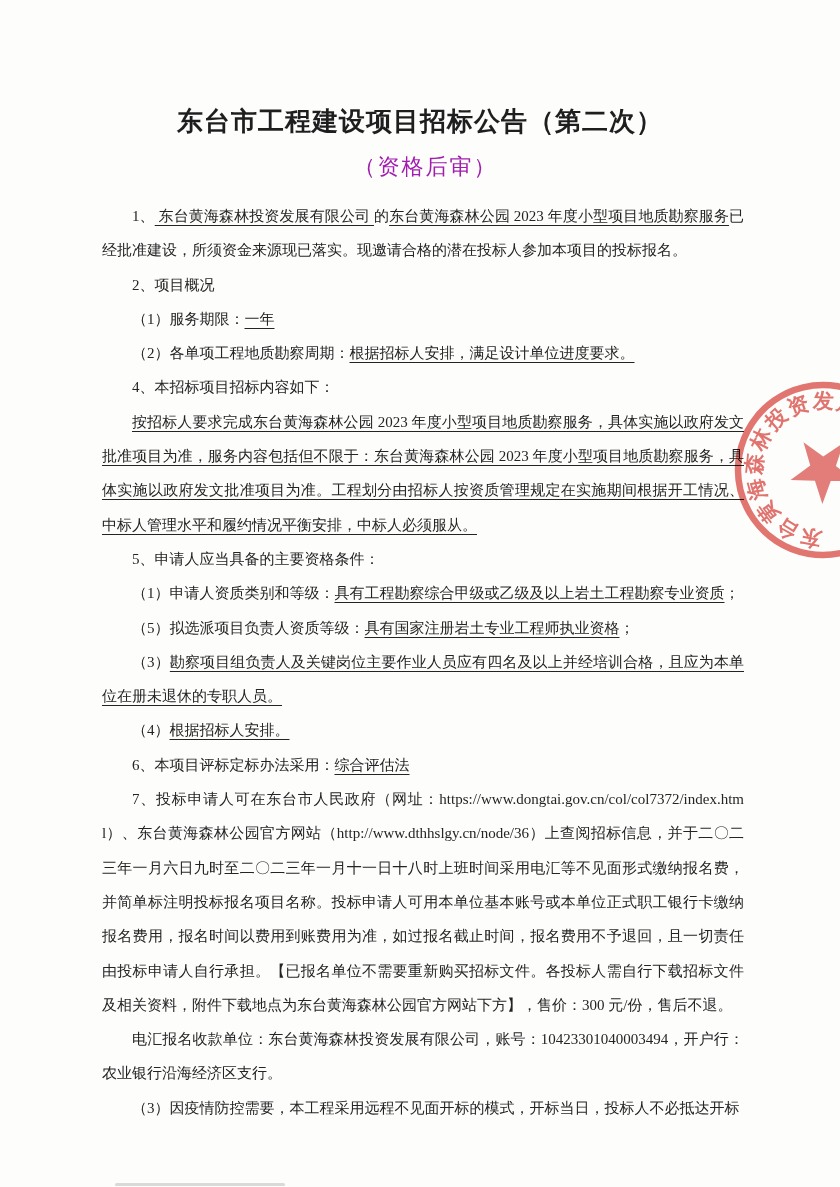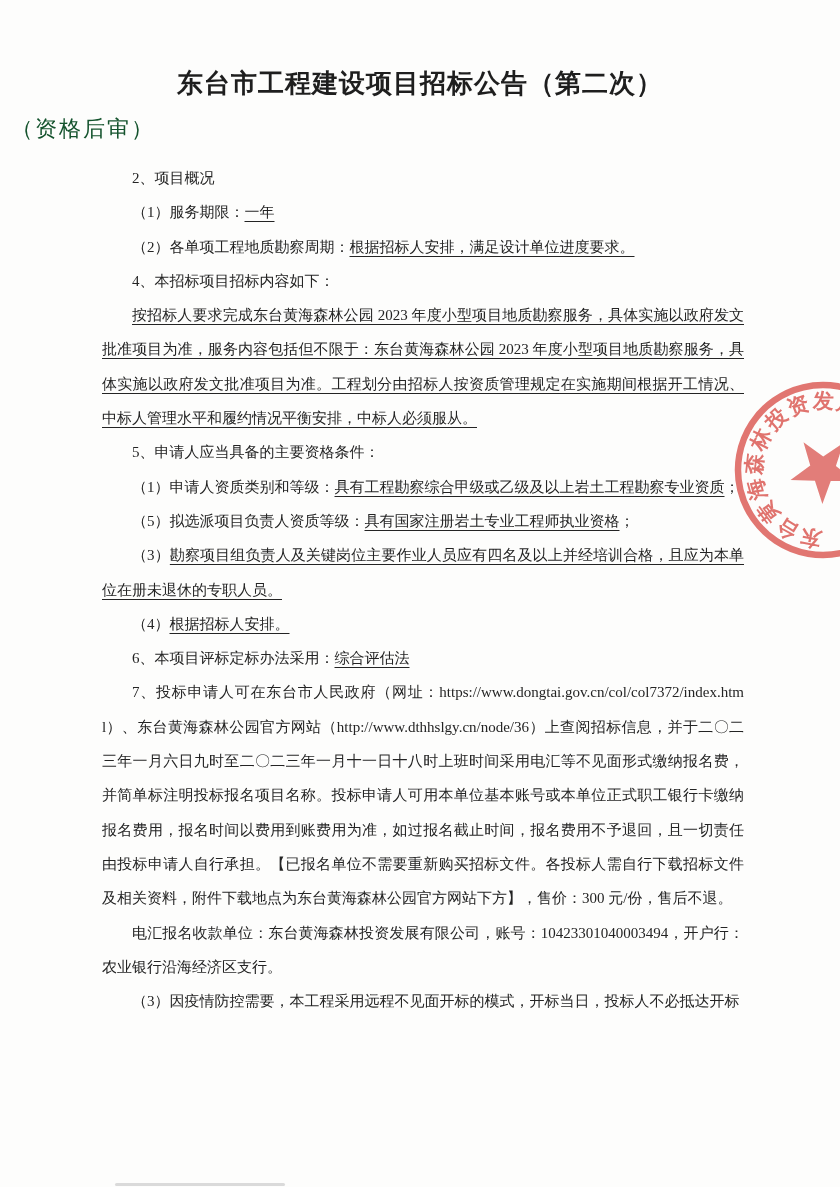--- a/index.html
+++ b/index.html
@@ -7,33 +7,34 @@
     position: relative;
     width: 840px;
     height: 1187px;
     background: #fdfdfc;
     overflow: hidden;
     font-family: "Liberation Serif", serif;
     color: #242424;
   }
   .doc-title {
     margin: 0;
-    padding-top: 66px;
+    padding-top: 104px;
     text-align: center;
     font-size: 26px;
     font-weight: 700;
     letter-spacing: 1px;
     color: #1e1e1e;
   }
   .doc-subtitle {
     margin: 13px 0 0 11px;
+    text-align: center;
     font-size: 22px;
     font-weight: 400;
     letter-spacing: 2px;
-    color: #14532d;
+    color: #a21caf;
   }
   .doc-body {
     margin: 17px 96px 0 102px;
     font-size: 15px;
     line-height: 34.3px;
     text-align: justify;
     word-break: break-all;
   }
   .para {
     margin: 0;
@@ -76,20 +77,21 @@
 </style>
 </head>
 <body>
 
 <div class="page">
 
   <h1 class="doc-title">东台市工程建设项目招标公告（第二次）</h1>
   <h2 class="doc-subtitle">（资格后审）</h2>
 
   <div class="doc-body">
+      <p class="para"><span>1、</span><span class="u"> 东台黄海森林投资发展有限公司 </span><span>的</span><span class="u">东台黄海森林公园 2023 年度小型项目地质勘察服务</span><span>已经批准建设，所须资金来源现已落实。现邀请合格的潜在投标人参加本项目的投标报名。</span></p>
       <p class="para"><span>2、项目概况</span></p>
       <p class="para"><span>（1）服务期限：</span><span class="u">一年</span></p>
       <p class="para"><span>（2）各单项工程地质勘察周期：</span><span class="u">根据招标人安排，满足设计单位进度要求。 </span></p>
       <p class="para"><span>4、本招标项目招标内容如下：</span></p>
       <p class="para"><span class="u">按招标人要求完成东台黄海森林公园 2023 年度小型项目地质勘察服务，具体实施以政府发文批准项目为准，服务内容包括但不限于：东台黄海森林公园 2023 年度小型项目地质勘察服务，具体实施以政府发文批准项目为准。工程划分由招标人按资质管理规定在实施期间根据开工情况、中标人管理水平和履约情况平衡安排，中标人必须服从。 </span></p>
       <p class="para"><span>5、申请人应当具备的主要资格条件：</span></p>
       <p class="para"><span>（1）申请人资质类别和等级：</span><span class="u">具有工程勘察综合甲级或乙级及以上岩土工程勘察专业资质</span><span>；</span></p>
       <p class="para"><span>（5）拟选派项目负责人资质等级：</span><span class="u">具有国家注册岩土专业工程师执业资格</span><span>；</span></p>
       <p class="para"><span>（3）</span><span class="u">勘察项目组负责人及关键岗位主要作业人员应有四名及以上并经培训合格，且应为本单位在册未退休的专职人员。 </span></p>
       <p class="para"><span>（4）</span><span class="u">根据招标人安排。 </span></p>

